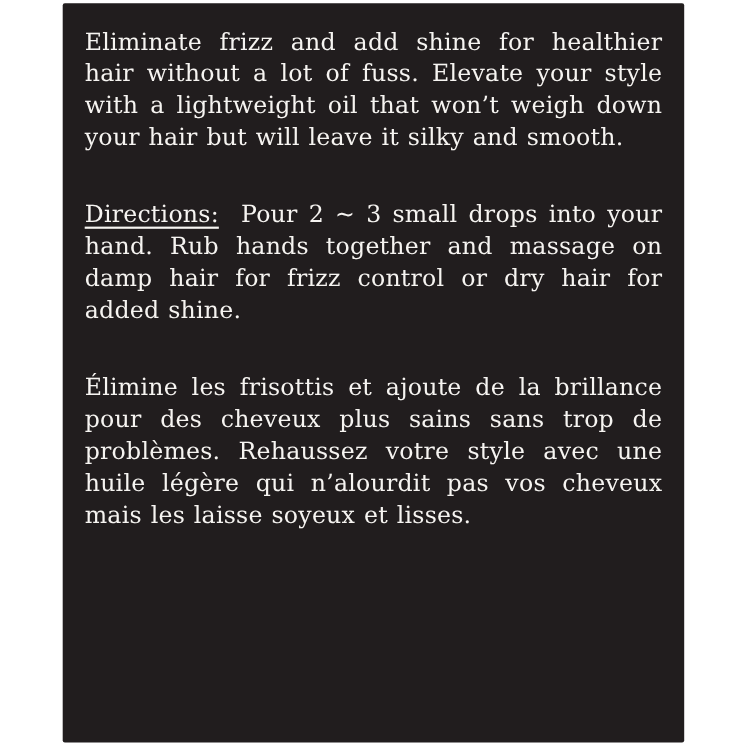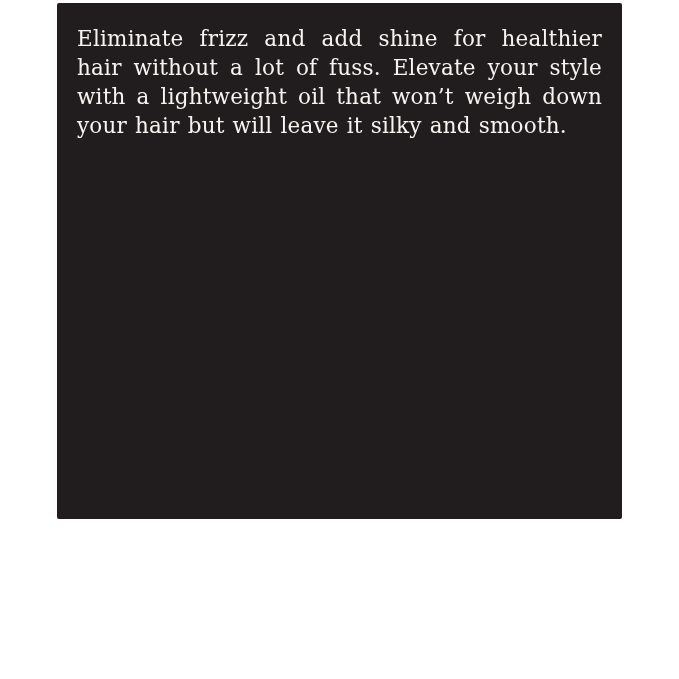--- a/index.html
+++ b/index.html
@@ -18,21 +18,21 @@
     position: relative;
     width: 679px;
     height: 679px;
     background: #ffffff;
   }
   .label-panel {
     position: absolute;
     left: 57px;
     top: 3px;
     width: 565px;
-    height: 516px;
+    height: 672px;
     background: var(--label-bg);
     color: var(--label-fg);
     border-radius: 2px;
     padding: 21px 20px 18px 20px;
   }
   .para {
     font-size: 21.5px;
     line-height: 29px;
     text-align: justify;
     letter-spacing: 0.2px;
@@ -49,17 +49,24 @@
 </head>
 <body>
 
 <div class="stage">
   <div class="label-panel">
 
     <p class="para">
       <span>Eliminate frizz and add shine for healthier hair without a lot of fuss. Elevate your style with a lightweight oil that won’t weigh down your hair but will leave it silky and smooth.</span>
     </p>
 
+    <p class="para">
+      <span class="heading-underline">Directions:</span><span></span><span class="gap-after-heading"></span>
+      <span>Pour 2 ~ 3 small drops into your hand. Rub hands together and massage on damp hair for frizz control or dry hair for added shine.</span>
+    </p>
 
+    <p class="para">
+      <span>Élimine les frisottis et ajoute de la brillance pour des cheveux plus sains sans trop de problèmes. Rehaussez votre style avec une huile légère qui n’alourdit pas vos cheveux mais les laisse soyeux et lisses.</span>
+    </p>
 
 
   </div>
 </div>
 
 </body></html>

